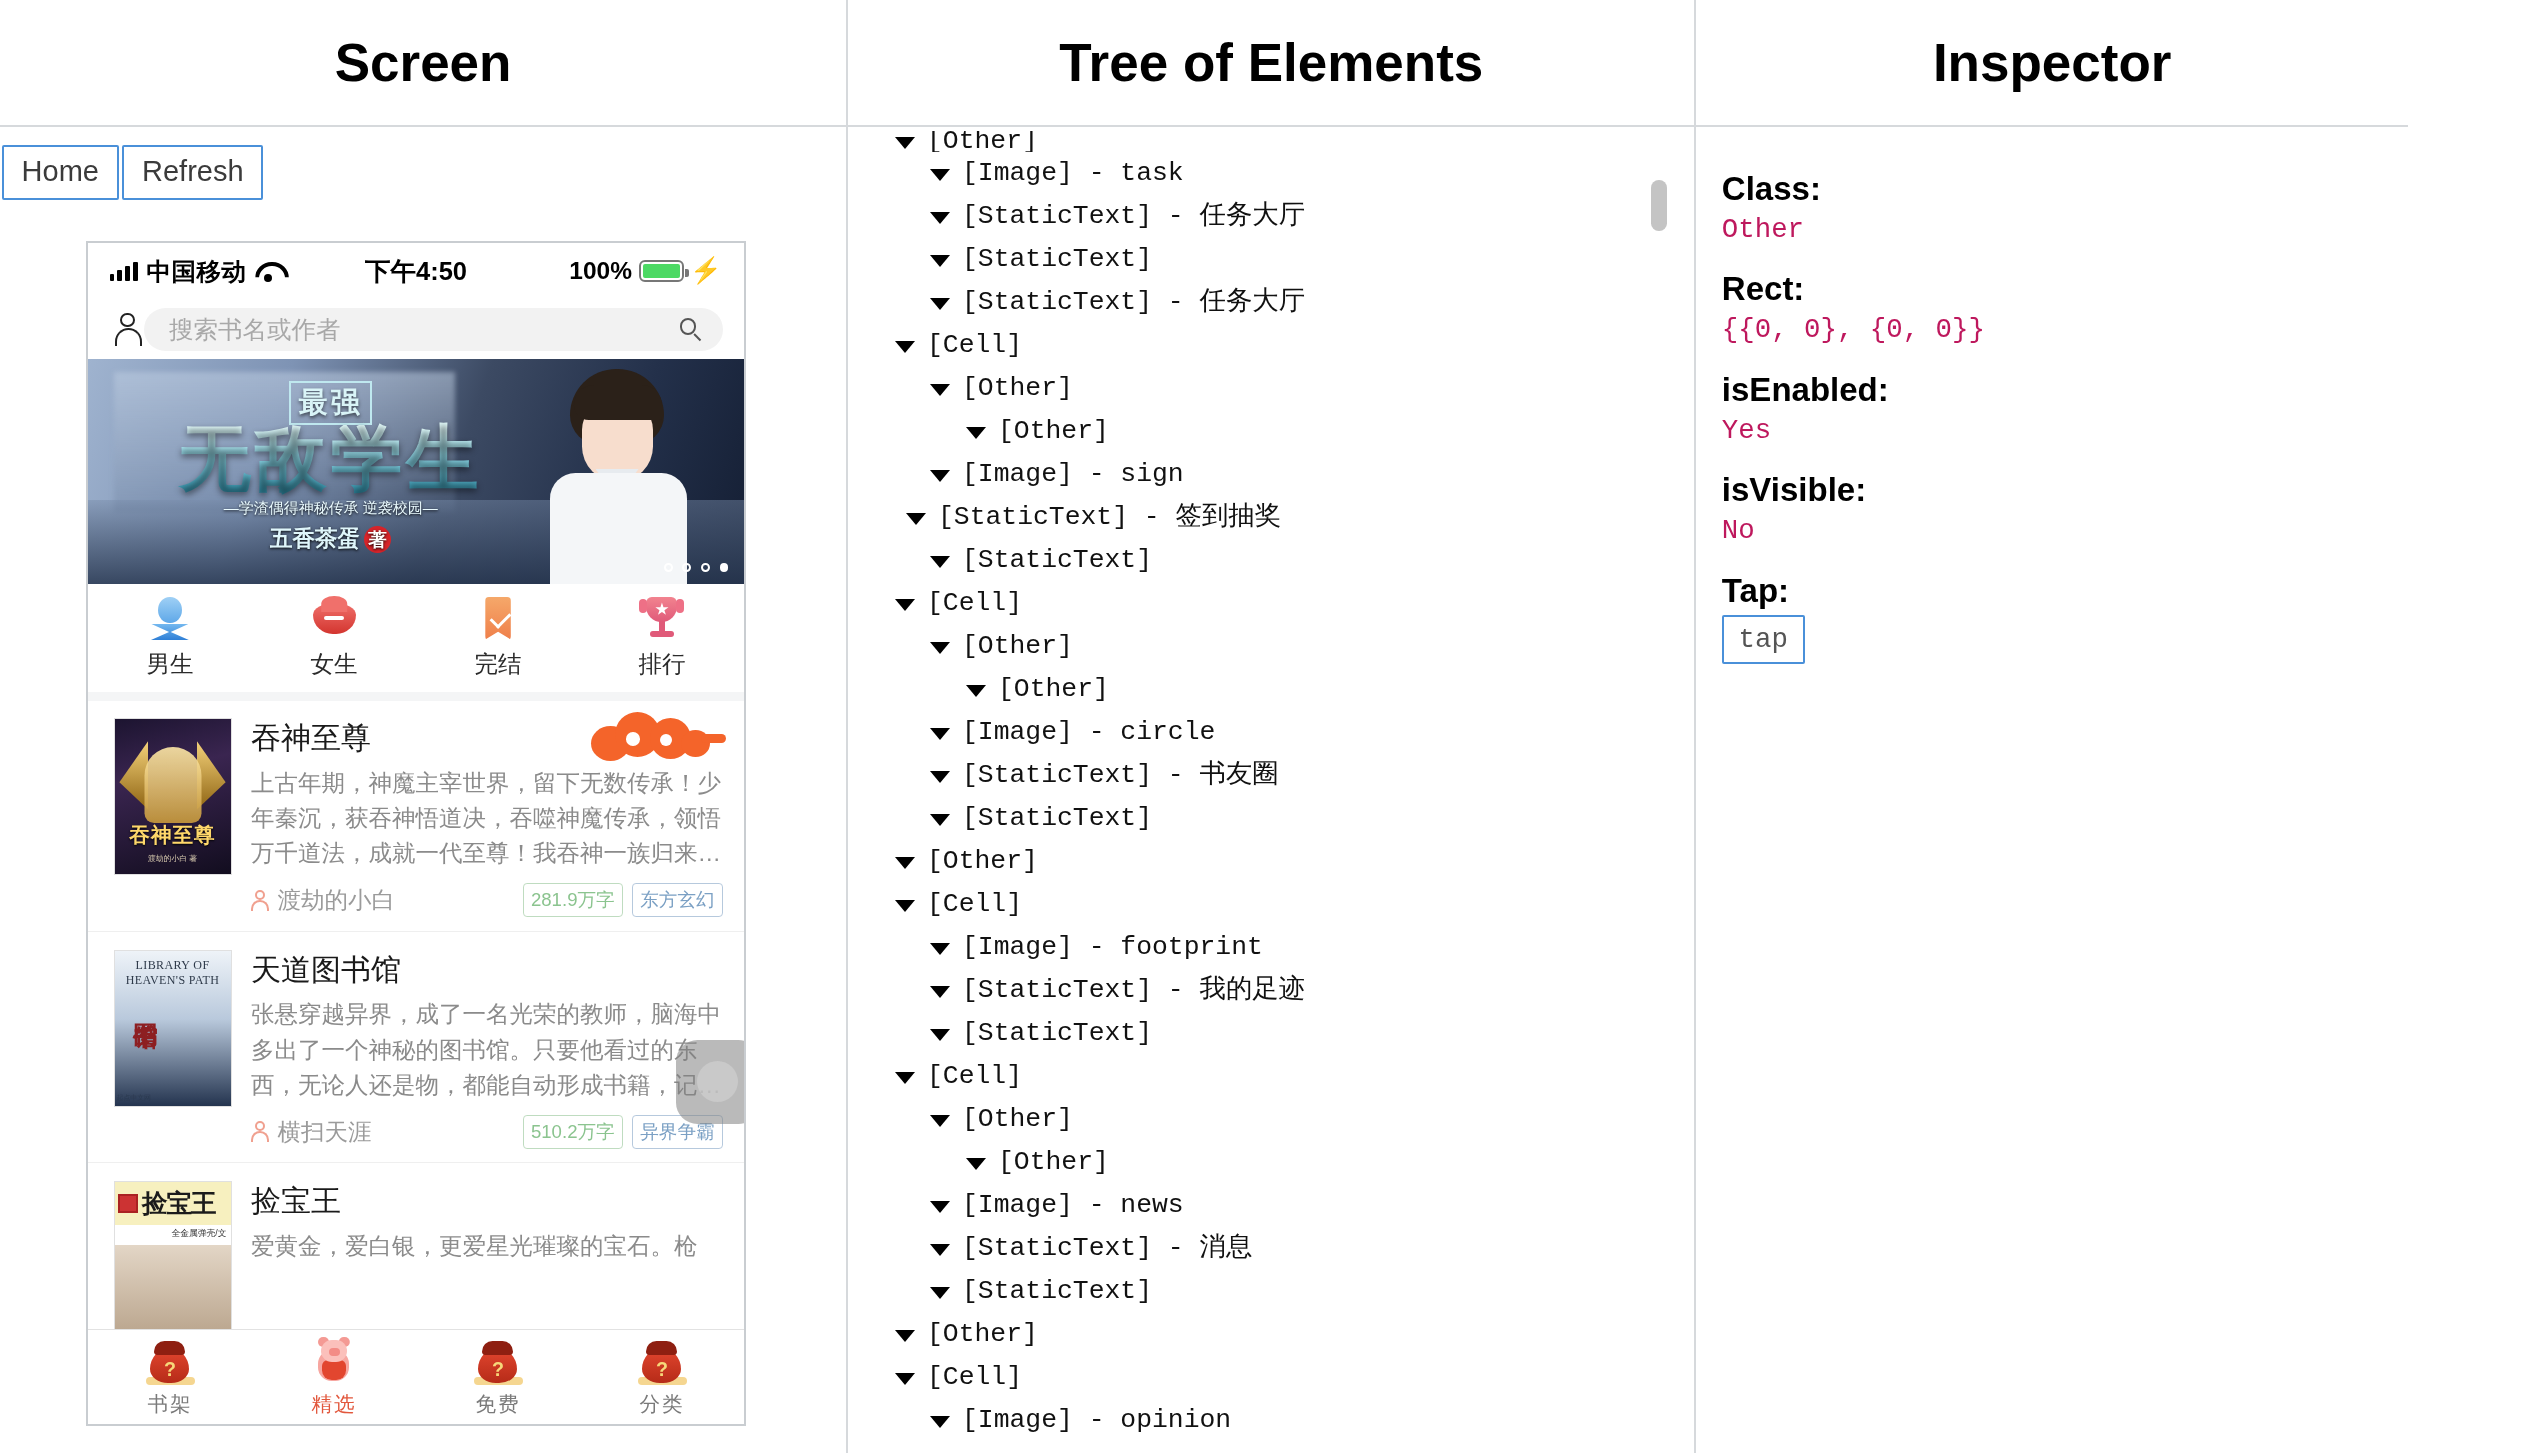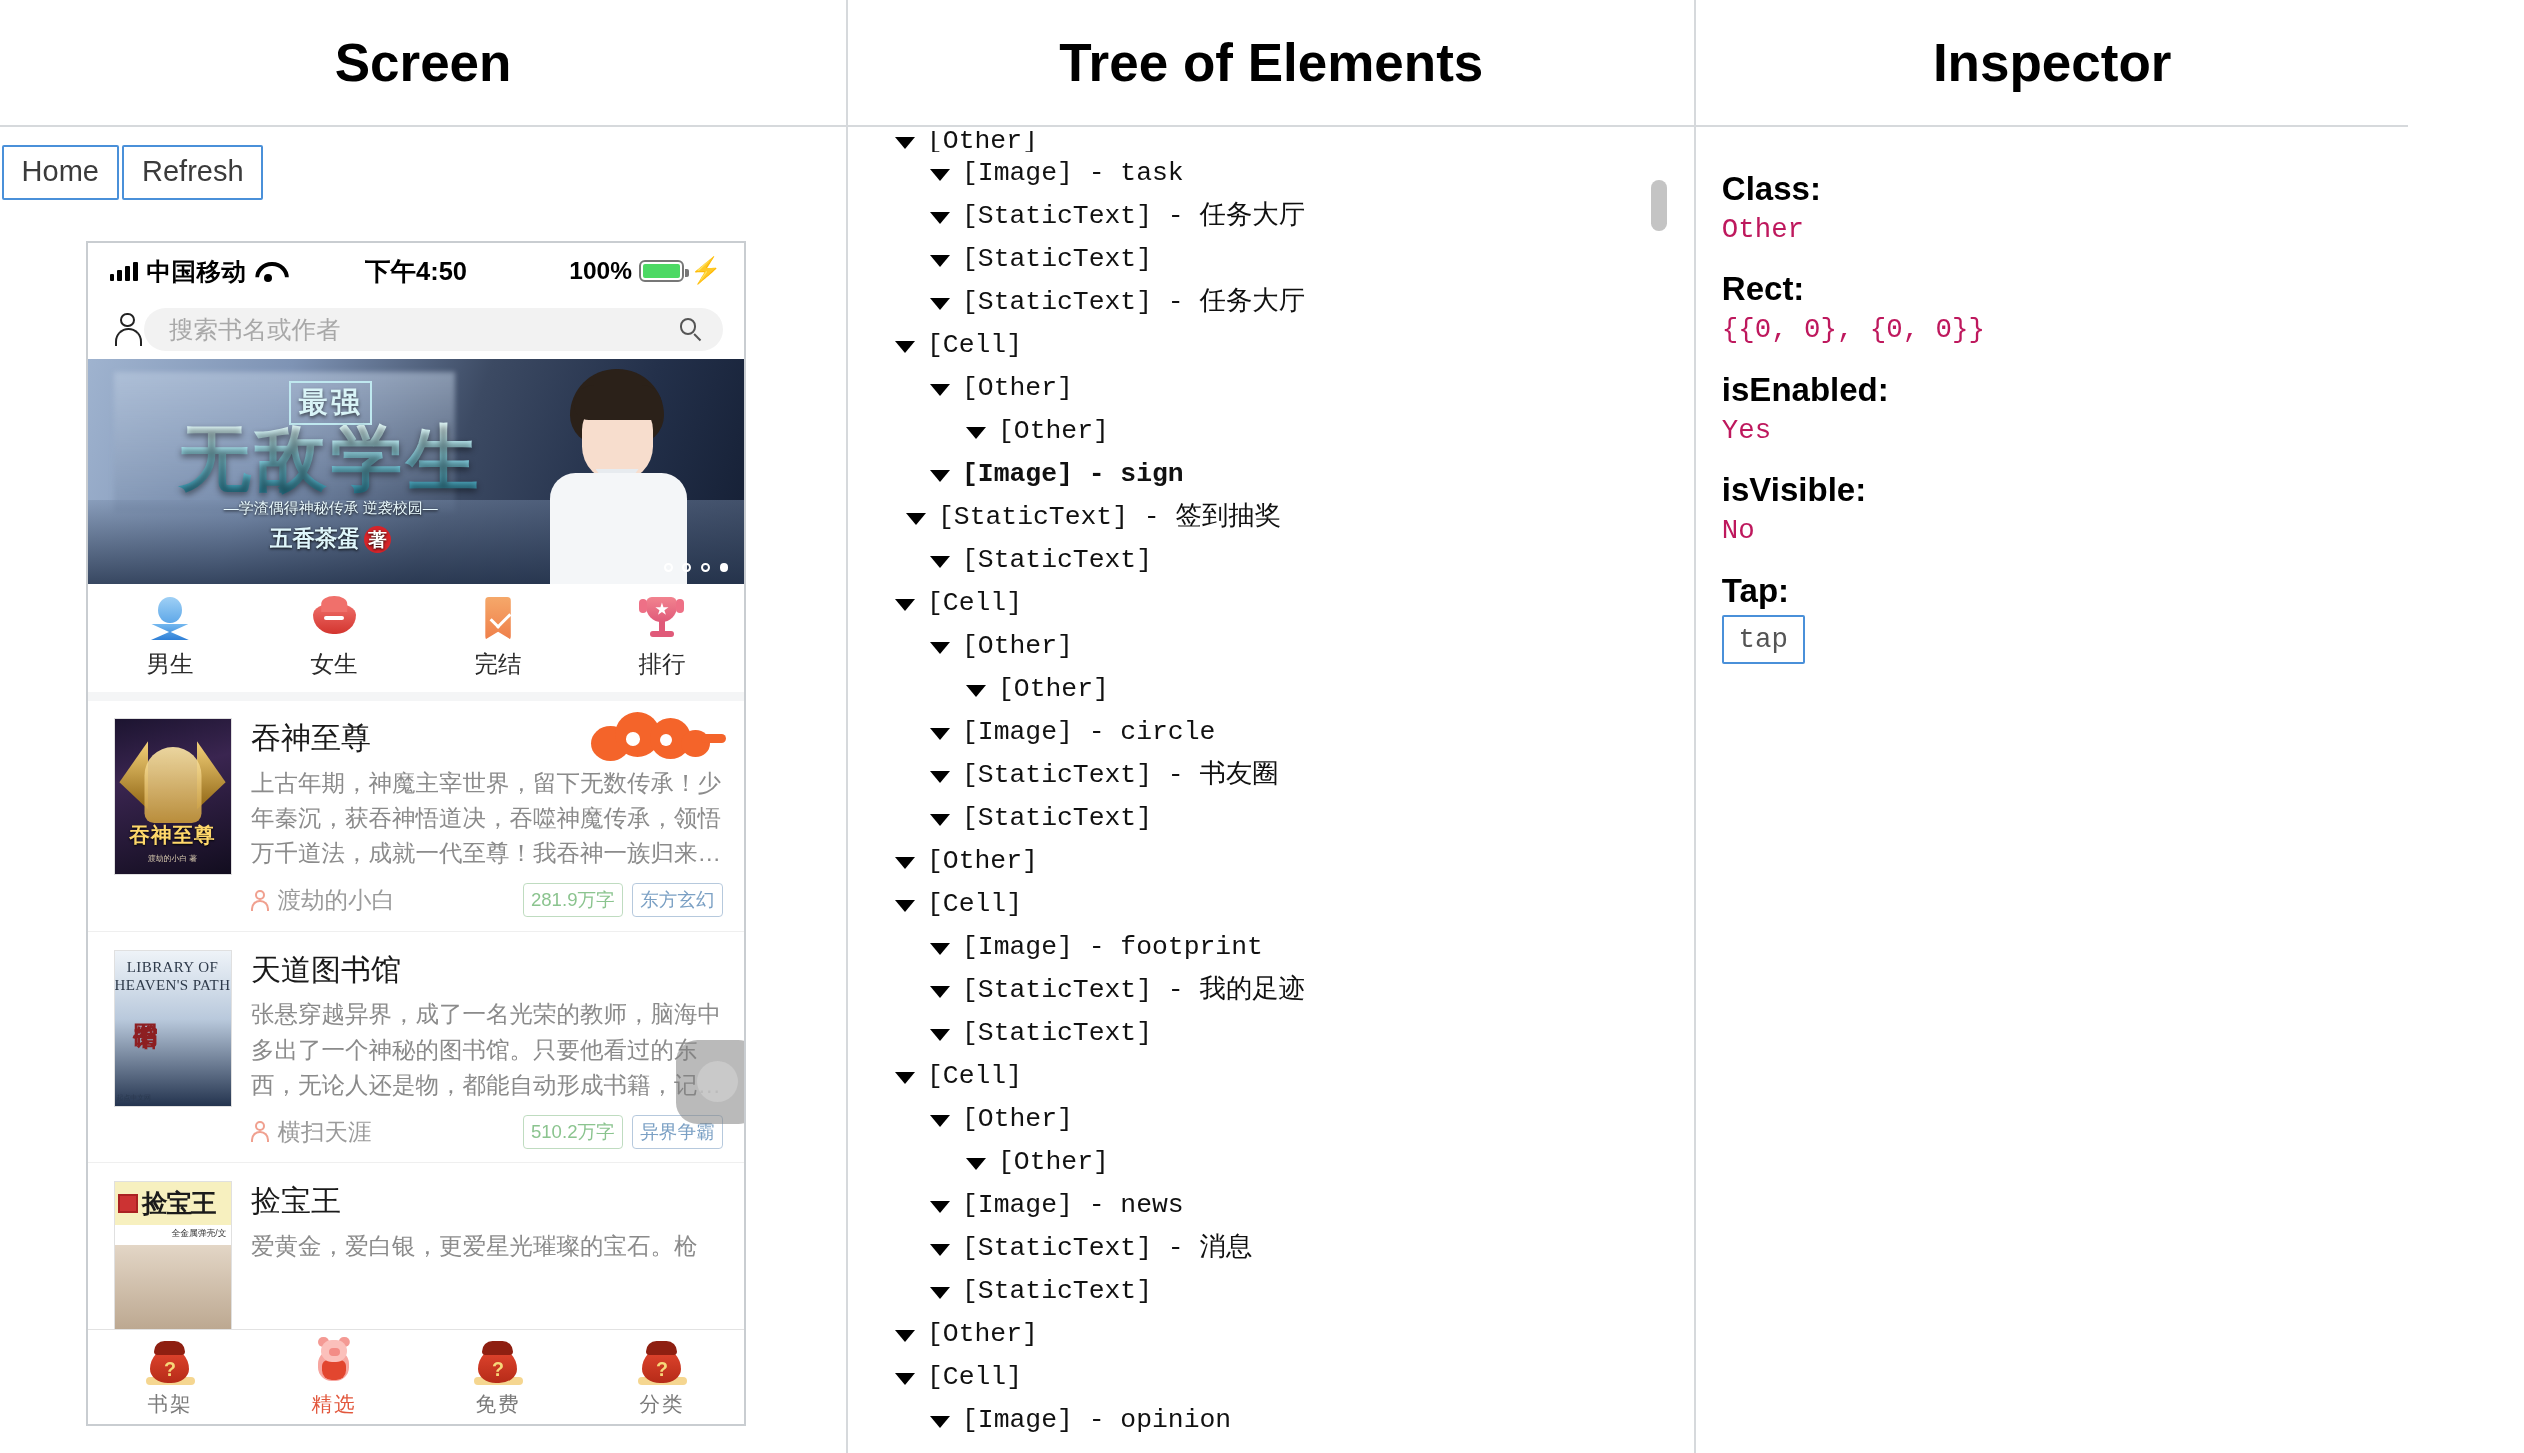--- a/index.html
+++ b/index.html
@@ -179,21 +179,21 @@
   .cover-1 .c-fig{position:absolute;left:50%;top:18%;transform:translateX(-50%);width:57px;height:76px;
     background:linear-gradient(180deg,#ffe9a8,#c99a3c);border-radius:29px 29px 9.8px 9.8px;opacity:.9;filter:blur(0.4px);}
   .cover-1 .c-wing-l,.cover-1 .c-wing-r{position:absolute;top:14%;width:29px;height:69px;background:linear-gradient(180deg,#f5d27a,#8d6312);}
   .cover-1 .c-wing-l{left:4.9px;clip-path:polygon(100% 0,100% 100%,0 60%);}
   .cover-1 .c-wing-r{right:4.9px;clip-path:polygon(0 0,0 100%,100% 60%);}
   .cover-1 .c-title{position:absolute;left:0;right:0;bottom:25.5px;text-align:center;font-size:20.6px;font-weight:bold;
     color:#ffd86b;text-shadow:0 1px 2px #000;letter-spacing:1px;}
   .cover-1 .c-auth{position:absolute;left:0;right:0;bottom:9.8px;text-align:center;font-size:7.8px;color:#d8cbb0;}
   .cover-2{background:linear-gradient(180deg,#eef3f8 0%,#b9c9dc 44%,#24344f 100%);}
   .cover-2 .c-en{position:absolute;left:0;right:0;top:7.8px;text-align:center;font-family:"Liberation Serif",serif;
-    font-size:15px;line-height:1.2;color:#2e3a4a;letter-spacing:0.4px;}
+    font-size:12px;line-height:1.2;color:#2e3a4a;letter-spacing:0.4px;}
   .cover-2 .c-cn{position:absolute;left:17.6px;top:53px;font-size:24.5px;font-weight:bold;color:#8d1f22;line-height:1.06;writing-mode:vertical-rl;}
   .cover-2 .c-tag{position:absolute;left:2px;bottom:2.9px;font-size:6.9px;color:#2b3a50;}
   .cover-3{background:#fff;}
   .cover-3 .c-band{position:absolute;left:0;top:0;right:0;height:43px;background:#f7f0bf;display:flex;align-items:center;gap:3.9px;padding:0 3.9px;box-sizing:border-box;}
   .cover-3 .c-seal{width:19.6px;height:19.6px;background:#c33;border:2px solid #a22;box-sizing:border-box;}
   .cover-3 .c-bt{font-size:25.5px;font-weight:bold;color:#1b1b1b;letter-spacing:-1px;}
   .cover-3 .c-sub{position:absolute;right:3.9px;top:46px;font-size:8.8px;color:#333;}
   .cover-3 .c-art{position:absolute;left:0;right:0;top:63px;bottom:0;background:linear-gradient(180deg,#e3d6c6,#b9a48c);}
 
   .bookinfo{flex:1;min-width:0;display:flex;flex-direction:column;}
@@ -524,21 +524,21 @@
             <span class="tlabel">[Cell]</span>
           </div>
           <div class="tnode" style="padding-left: 82px;">
             <span class="caret"></span>
             <span class="tlabel">[Other]</span>
           </div>
           <div class="tnode" style="padding-left: 118px;">
             <span class="caret"></span>
             <span class="tlabel">[Other]</span>
           </div>
-          <div class="tnode" style="padding-left: 82px; font-weight: bold;">
+          <div class="tnode" style="padding-left: 82px;">
             <span class="caret"></span>
             <span class="tlabel">[Image] - sign</span>
           </div>
           <div class="tnode" style="padding-left: 58px;">
             <span class="caret"></span>
             <span class="tlabel">[StaticText] - 签到抽奖</span>
           </div>
           <div class="tnode" style="padding-left: 82px;">
             <span class="caret"></span>
             <span class="tlabel">[StaticText]</span>

